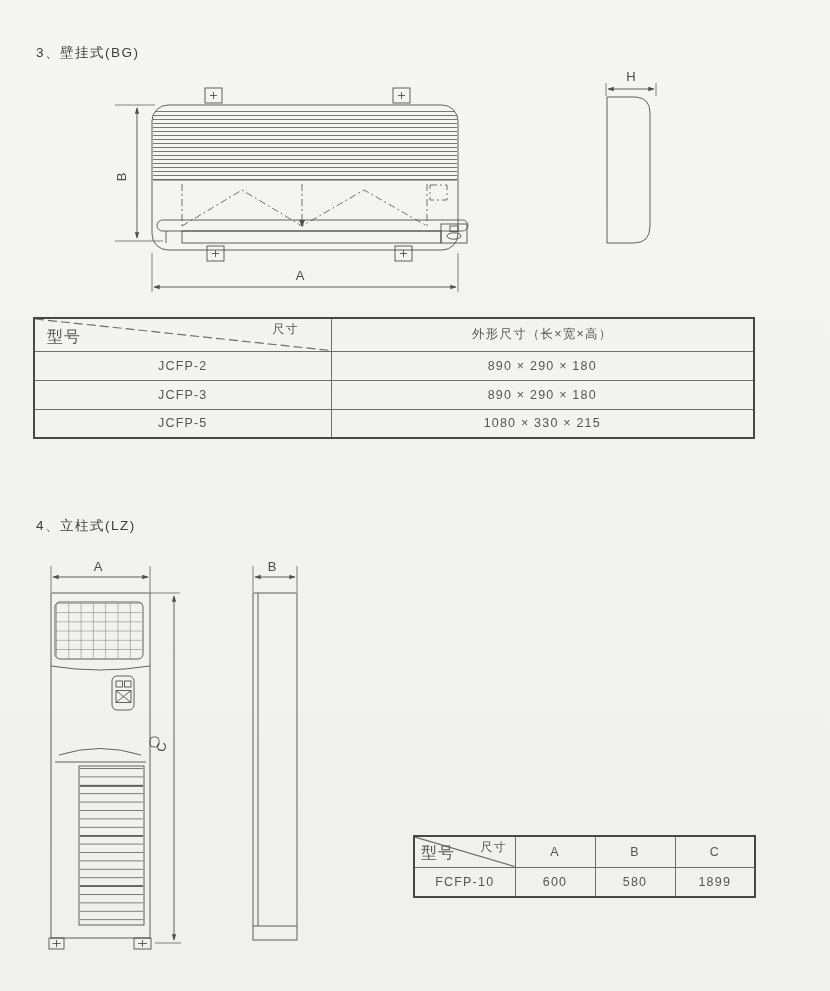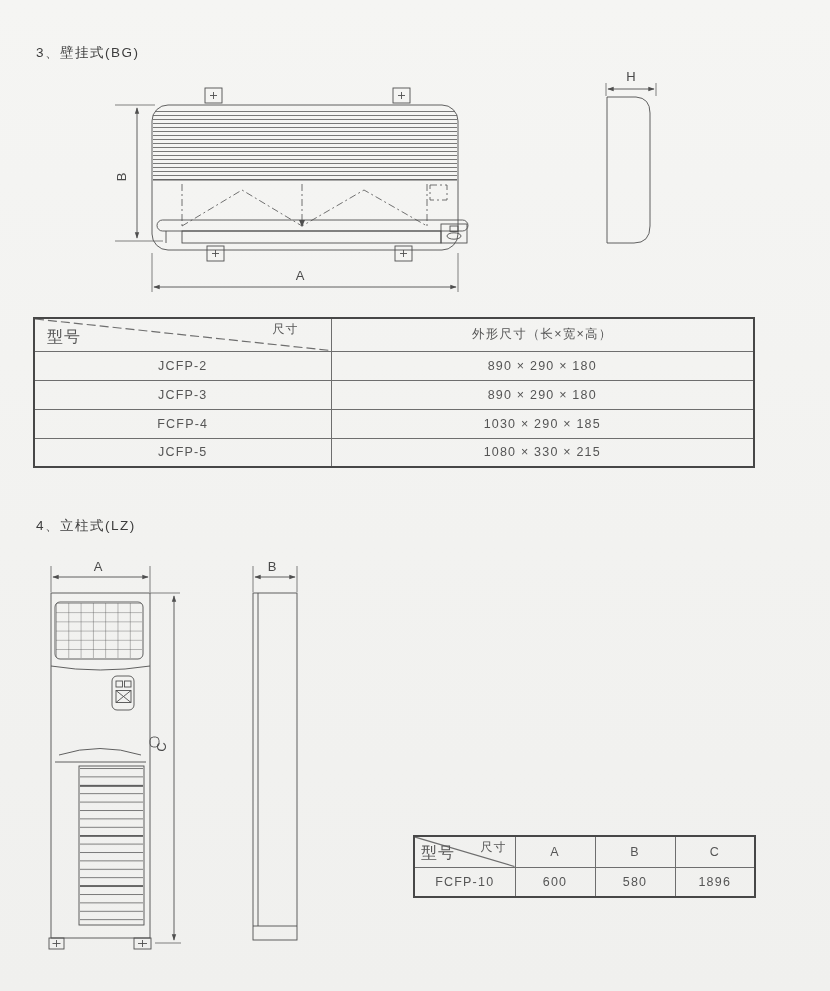--- a/index.html
+++ b/index.html
@@ -192,24 +192,20 @@
     </tr>
     <tr>
       <td>JCFP-2</td>
       <td>890 × 290 × 180</td>
     </tr>
     <tr>
       <td>JCFP-3</td>
       <td>890 × 290 × 180</td>
     </tr>
     <tr>
-      <td>FCFP-4</td>
-      <td>1030 × 290 × 185</td>
-    </tr>
-    <tr>
       <td>JCFP-5</td>
       <td>1080 × 330 × 215</td>
     </tr>
   </tbody>
     </table>
 
   <table class="tbl-lz">
     <colgroup>
         <col style="width:101px">
         <col style="width:80px">
@@ -226,18 +222,18 @@
         <span class="lab-bot">型号</span>
       </td>
       <td>A</td>
       <td>B</td>
       <td>C</td>
     </tr>
     <tr>
       <td>FCFP-10</td>
       <td>600</td>
       <td>580</td>
-      <td>1896</td>
+      <td>1899</td>
     </tr>
   </tbody>
     </table>
 
 </div>
 
 </body></html>

